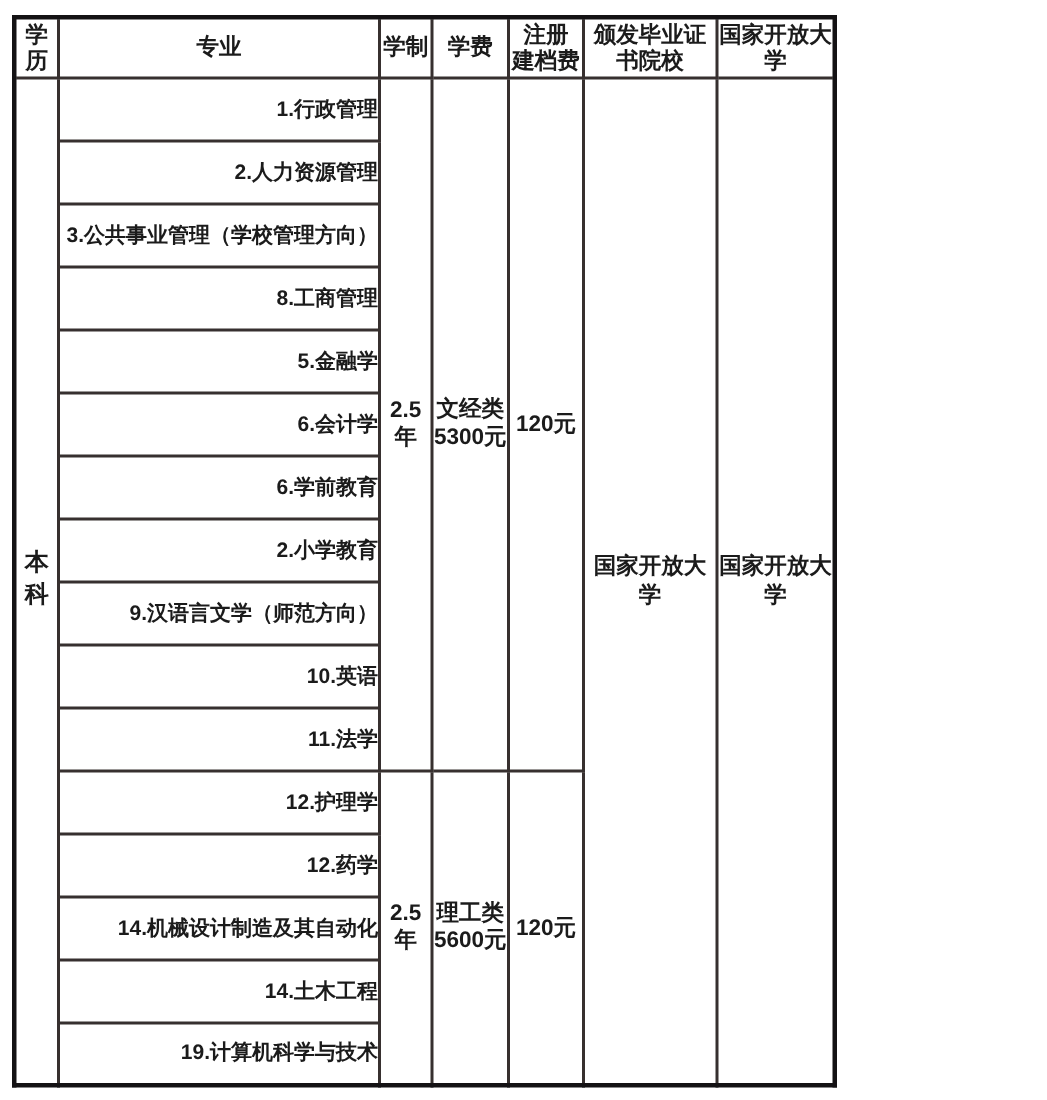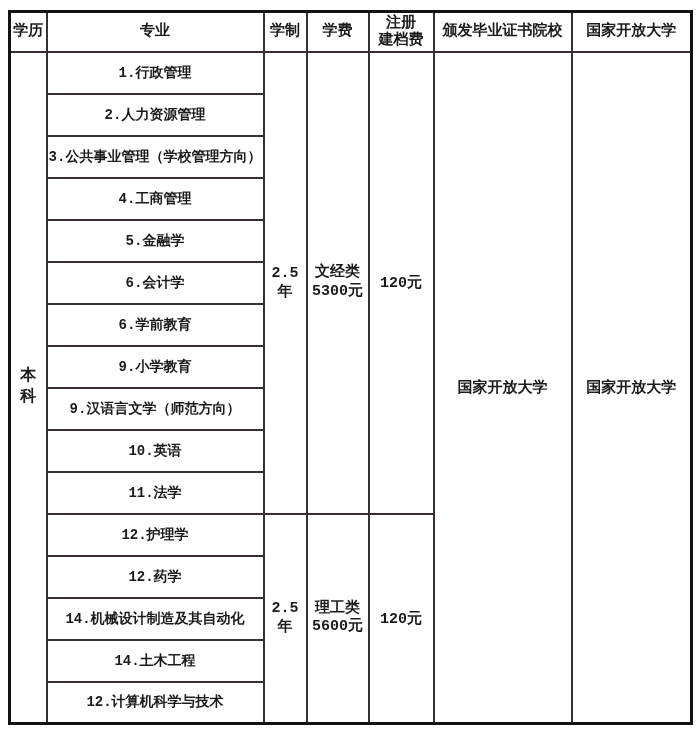--- a/index.html
+++ b/index.html
@@ -9,24 +9,23 @@
   }
   body {
     width: 698px;
     height: 733px;
     font-family: "Liberation Sans", "DejaVu Sans", sans-serif;
     color: #1b1b1b;
     overflow: hidden;
   }
   .page {
     position: relative;
-    width: 698px;
+    width: 558px;
     height: 733px;
     background: #ffffff;
-    font-family: Liberation Mono, monospace;
   }
   table.admissions {
     position: absolute;
     left: 8px;
     top: 10px;
     border-collapse: collapse;
     table-layout: fixed;
     border: 3px solid #141214;
   }
   table.admissions th,
@@ -41,21 +40,21 @@
   thead tr { height: 40px; }
   tbody tr { height: 42px; }
   th {
     font-size: 15px;
     text-align: center;
     white-space: pre-line;
     line-height: 1.15;
   }
   td.major-cell {
     font-size: 14px;
-    text-align: center;
+    text-align: right;
     padding-left: 6px;
     white-space: nowrap;
   }
   td.center-cell {
     font-size: 15px;
     text-align: center;
   }
   td.two-line {
     white-space: pre-line;
     line-height: 1.25;
@@ -105,33 +104,33 @@
         <td class="center-cell" rowspan="16">国家开放大学</td>
         <td class="center-cell" rowspan="16">国家开放大学</td>
       </tr>
       <tr>
           <td class="major-cell">2.人力资源管理</td>
         </tr>
       <tr>
           <td class="major-cell">3.公共事业管理（学校管理方向）</td>
         </tr>
       <tr>
-          <td class="major-cell">4.工商管理</td>
+          <td class="major-cell">8.工商管理</td>
         </tr>
       <tr>
           <td class="major-cell">5.金融学</td>
         </tr>
       <tr>
           <td class="major-cell">6.会计学</td>
         </tr>
       <tr>
           <td class="major-cell">6.学前教育</td>
         </tr>
       <tr>
-          <td class="major-cell">9.小学教育</td>
+          <td class="major-cell">2.小学教育</td>
         </tr>
       <tr>
           <td class="major-cell">9.汉语言文学（师范方向）</td>
         </tr>
       <tr>
           <td class="major-cell">10.英语</td>
         </tr>
       <tr>
           <td class="major-cell">11.法学</td>
         </tr>
@@ -145,17 +144,17 @@
       <tr>
           <td class="major-cell">12.药学</td>
         </tr>
       <tr>
           <td class="major-cell">14.机械设计制造及其自动化</td>
         </tr>
       <tr>
           <td class="major-cell">14.土木工程</td>
         </tr>
       <tr>
-          <td class="major-cell">12.计算机科学与技术</td>
+          <td class="major-cell">19.计算机科学与技术</td>
         </tr>
     </tbody>
   </table>
 </div>
 
 </body></html>

